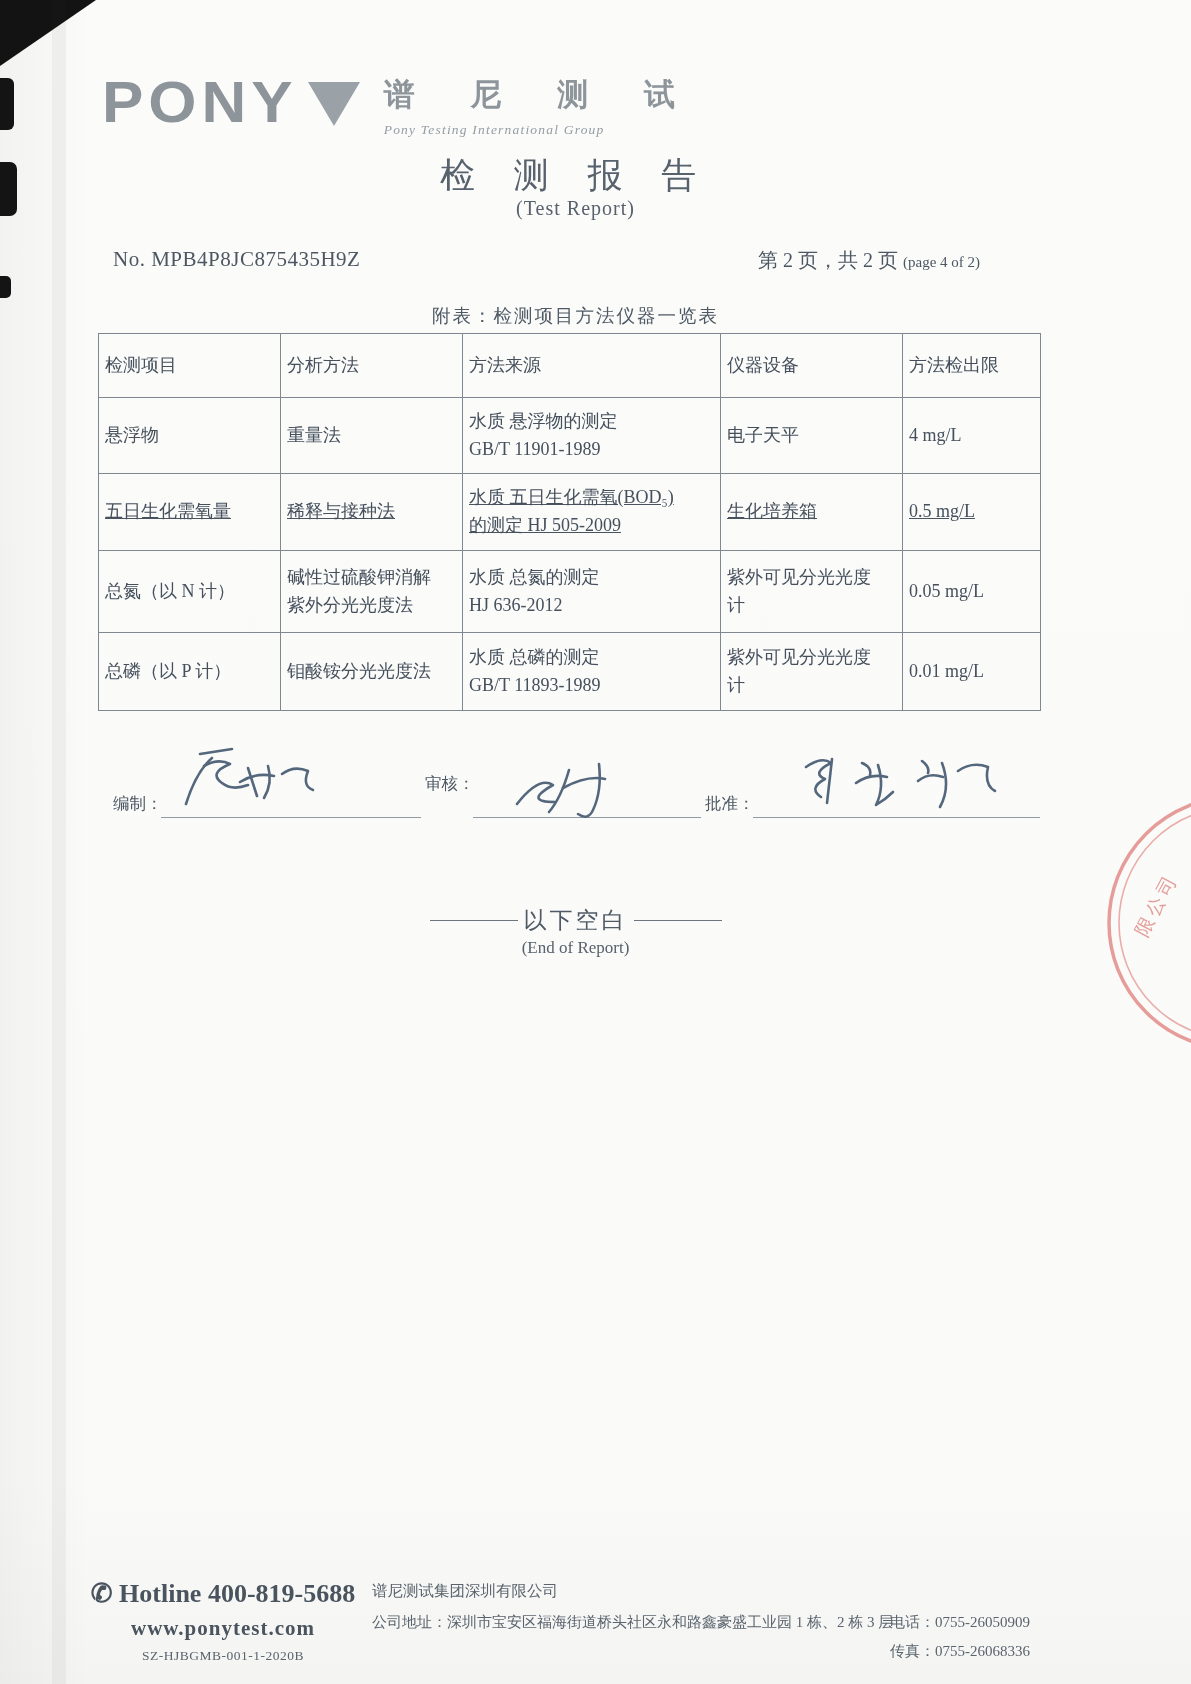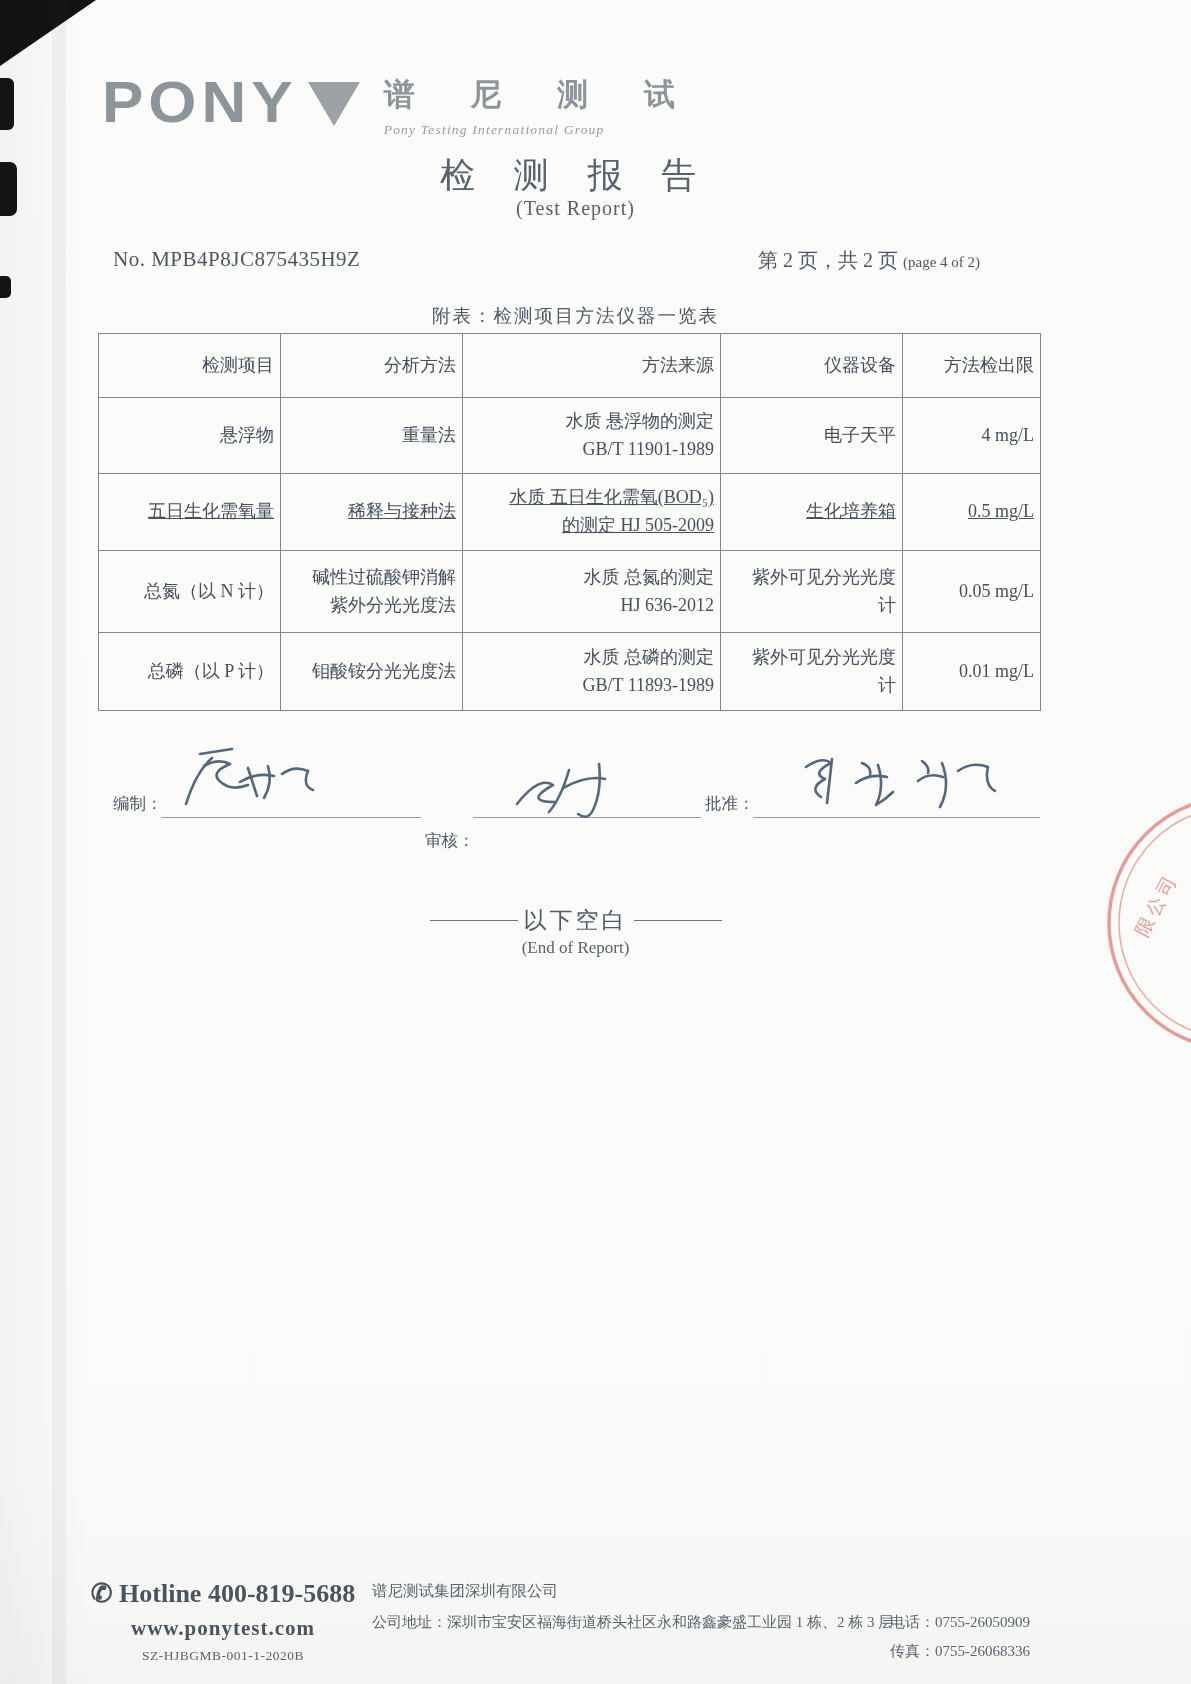--- a/index.html
+++ b/index.html
@@ -40,21 +40,21 @@
 
   .report-no{font-size:21px;letter-spacing:.5px;color:#4c5762;}
   .page-info{font-size:20px;color:#4c5762;}
   .page-info .small{font-size:15px;}
 
   .tbl-caption{width:100%;text-align:center;font-size:18.5px;color:#4f5a65;letter-spacing:2px;}
 
   table.method-table{border-collapse:collapse;table-layout:fixed;}
   table.method-table td,table.method-table th{
     border:1px solid #7e8891;
-    text-align:right;vertical-align:middle;
+    text-align:left;vertical-align:middle;
     font-size:18px;font-weight:400;color:#45505c;
     line-height:1.55;padding:4px 6px;
     font-family:"Liberation Serif","DejaVu Serif",serif;
   }
   .cell-line{display:block;}
 
   .sig-label{font-size:16.5px;color:#4c5762;}
   .sig-line{position:absolute;height:1px;background:#8f9aa2;}
   .sig-svg{position:absolute;}
   .sig-svg path{fill:none;stroke:#54677c;stroke-width:2.6;stroke-linecap:round;stroke-linejoin:round;}
@@ -205,21 +205,21 @@
   <svg class="sig-svg" style="left:170px;top:742px;" width="190" height="80" viewBox="0 0 190 80">
     <path d="M30 12 l32 -5"></path>
     <path d="M16 62 q10 -32 26 -46"></path>
     <path d="M34 24 q14 -8 26 -2 q-22 9 -8 19 q10 8 26 2"></path>
     <path d="M70 40 q16 -10 34 -6"></path>
     <path d="M78 26 l9 28"></path>
     <path d="M98 24 q5 17 -4 32"></path>
     <path d="M112 32 q12 -9 26 -3 q-6 15 5 19"></path>
   </svg>
 
-  <div class="abs sig-label" style="left:425px;top:830px;">审核：</div>
+  <div class="abs sig-label" style="left:425px;top:773px;">审核：</div>
   <div class="sig-line" style="left:473px;top:817px;width:228px;"></div>
   <svg class="sig-svg" style="left:505px;top:752px;" width="160" height="70" viewBox="0 0 160 70">
     <path d="M12 52 q22 -28 36 -19 q-30 17 2 17"></path>
     <path d="M64 18 q-8 28 -20 42"></path>
     <path d="M58 36 q24 -13 42 -9"></path>
     <path d="M94 12 q3 27 -6 46 q-5 11 -15 4"></path>
   </svg>
 
   <div class="abs sig-label" style="left:705px;top:793px;">批准：</div>
   <div class="sig-line" style="left:753px;top:817px;width:287px;"></div>

